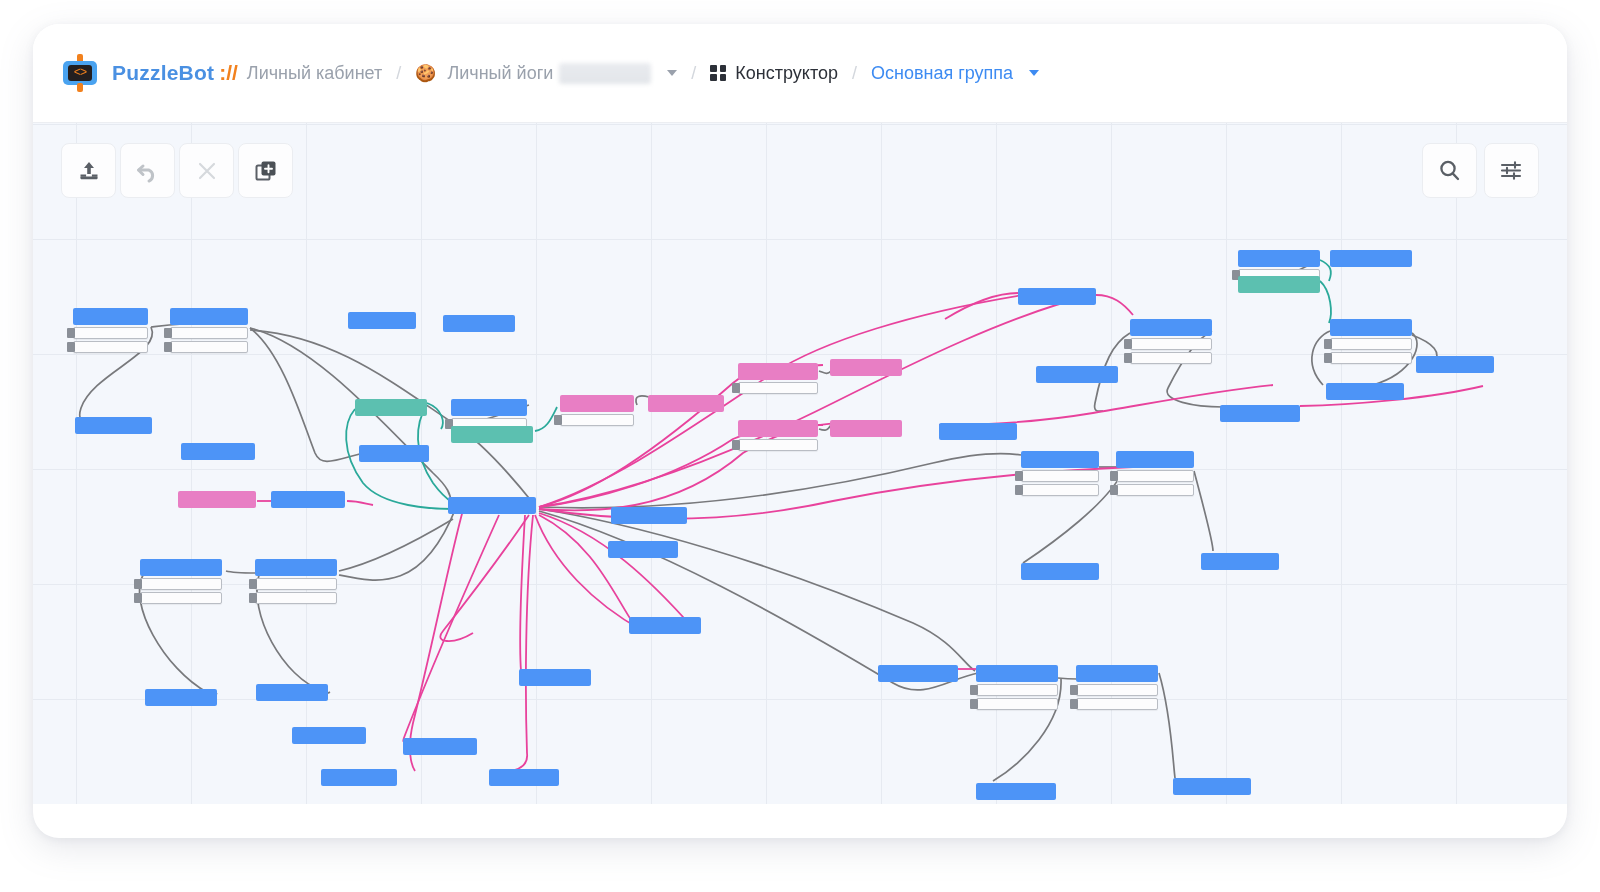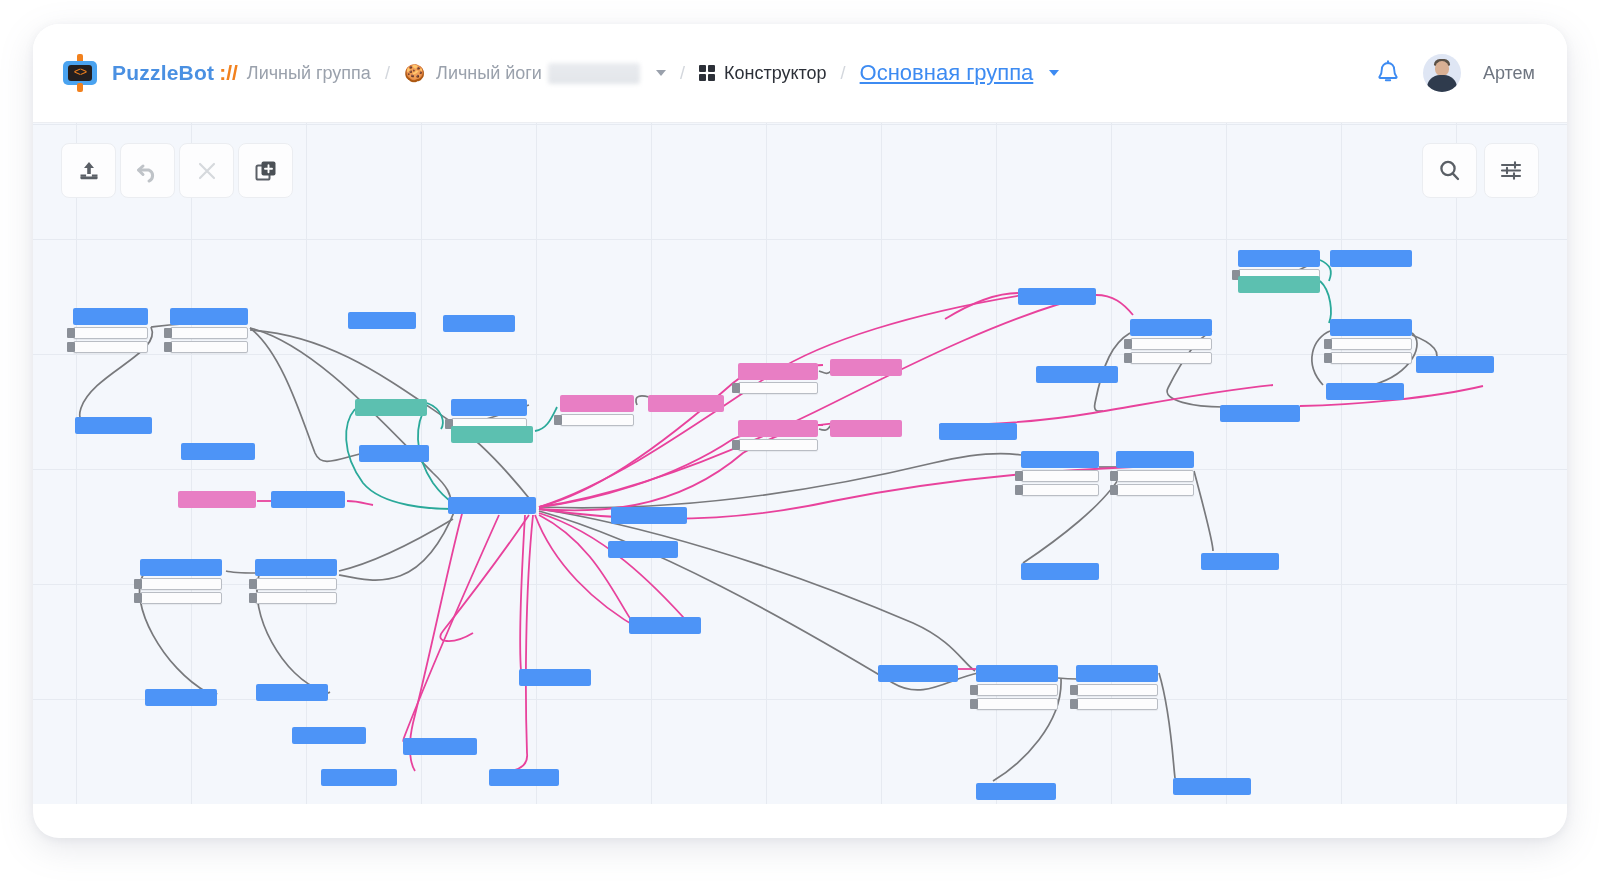--- a/index.html
+++ b/index.html
@@ -74,21 +74,21 @@
     background: linear-gradient(180deg,#e9ebef,#e3e6ea);
     border-radius: 3px; filter: blur(2.2px);
   }
   .caret {
     display: inline-block; width: 0; height: 0; margin-left: 16px;
     border-left: 5.5px solid transparent; border-right: 5.5px solid transparent;
     border-top: 6px solid #9aa1ac; vertical-align: 3px;
   }
   .caret.blue { border-top-color: #3d8bf2; }
   .crumb-strong { color: #2c3038; font-size: 18px; font-weight: normal; }
-  .crumb-link { color: #3d8bf2; font-size: 22px; text-decoration: underline; }
+  .crumb-link { color: #3d8bf2; font-size: 18px; }
   .grid-ico {
     display: inline-grid; width: 16px; height: 16px; gap: 2.5px;
     grid-template-columns: 1fr 1fr; grid-template-rows: 1fr 1fr;
     margin-right: 9px; vertical-align: -2px;
   }
   .grid-ico i { background: #2c3038; display: block; border-radius: 1px; }
 
   .hdr-right {
     margin-left: auto; margin-right: 32px;
     display: flex; align-items: center; gap: 22px;
@@ -166,21 +166,21 @@
       <div class="logo-mark">
         <div class="ant"></div>
         <div class="body"></div>
         <div class="screen">&lt;&gt;</div>
         <div class="foot"></div>
       </div>
 
       <span class="brand">PuzzleBot</span>
       <span class="brand-sep">://</span>
 
-      <span class="crumb">Личный группа</span>
+      <span class="crumb">Личный кабинет</span>
       <span class="slash">/</span>
 
       <span class="crumb-ico">🍪</span>
       <span class="crumb">Личный йоги</span>
       <span class="crumb-blur"></span>
       <span class="caret"></span>
 
       <span class="slash">/</span>
 
       <span class="grid-ico">
@@ -190,35 +190,20 @@
           <i></i>
         </span>
       <span class="crumb-strong">Конструктор</span>
 
       <span class="slash">/</span>
 
       <span class="crumb-link">Основная группа</span>
       <span class="caret blue"></span>
     </div>
 
-    <div class="hdr-right">
-      <span class="bell">
-        <svg width="26" height="28" viewBox="0 0 26 28">
-          <path d="M13 4c-3.6 0-6.2 2.9-6.2 6.5 0 4.6-1.3 6-2.3 7.2-.4.5 0 1.3.7 1.3h15.6c.7 0 1.1-.8.7-1.3-1-1.2-2.3-2.6-2.3-7.2C19.2 6.9 16.6 4 13 4z" fill="none" stroke="#3d8bf2" stroke-width="1.9" stroke-linejoin="round"></path>
-          <path d="M13 2.2v2" stroke="#3d8bf2" stroke-width="1.9" stroke-linecap="round"></path>
-          <path d="M10.8 21.2h4.4" stroke="#3d8bf2" stroke-width="1.9" stroke-linecap="round"></path>
-        </svg>
-      </span>
-      <span class="avatar">
-        <span class="hair"></span>
-          <span class="head"></span>
-          <span class="torso"></span>
-      </span>
-      <span class="uname">Артем</span>
-    </div>
   </div>
 
   <div class="canvas">
 
     <svg class="wires" viewBox="0 0 1534 681">
       <g fill="none" stroke="#78797c" stroke-width="1.7">
         <path d="M118 204 C 130 230, 60 250, 48 285 C 44 297, 50 300, 55 300"></path>
         <path d="M118 204 C 135 202, 150 200, 175 200"></path>
         <path d="M217 205 C 250 230, 270 300, 282 330 C 288 344, 300 338, 330 330"></path>
         <path d="M217 205 C 280 220, 350 300, 400 350 C 415 364, 418 372, 418 380"></path>

